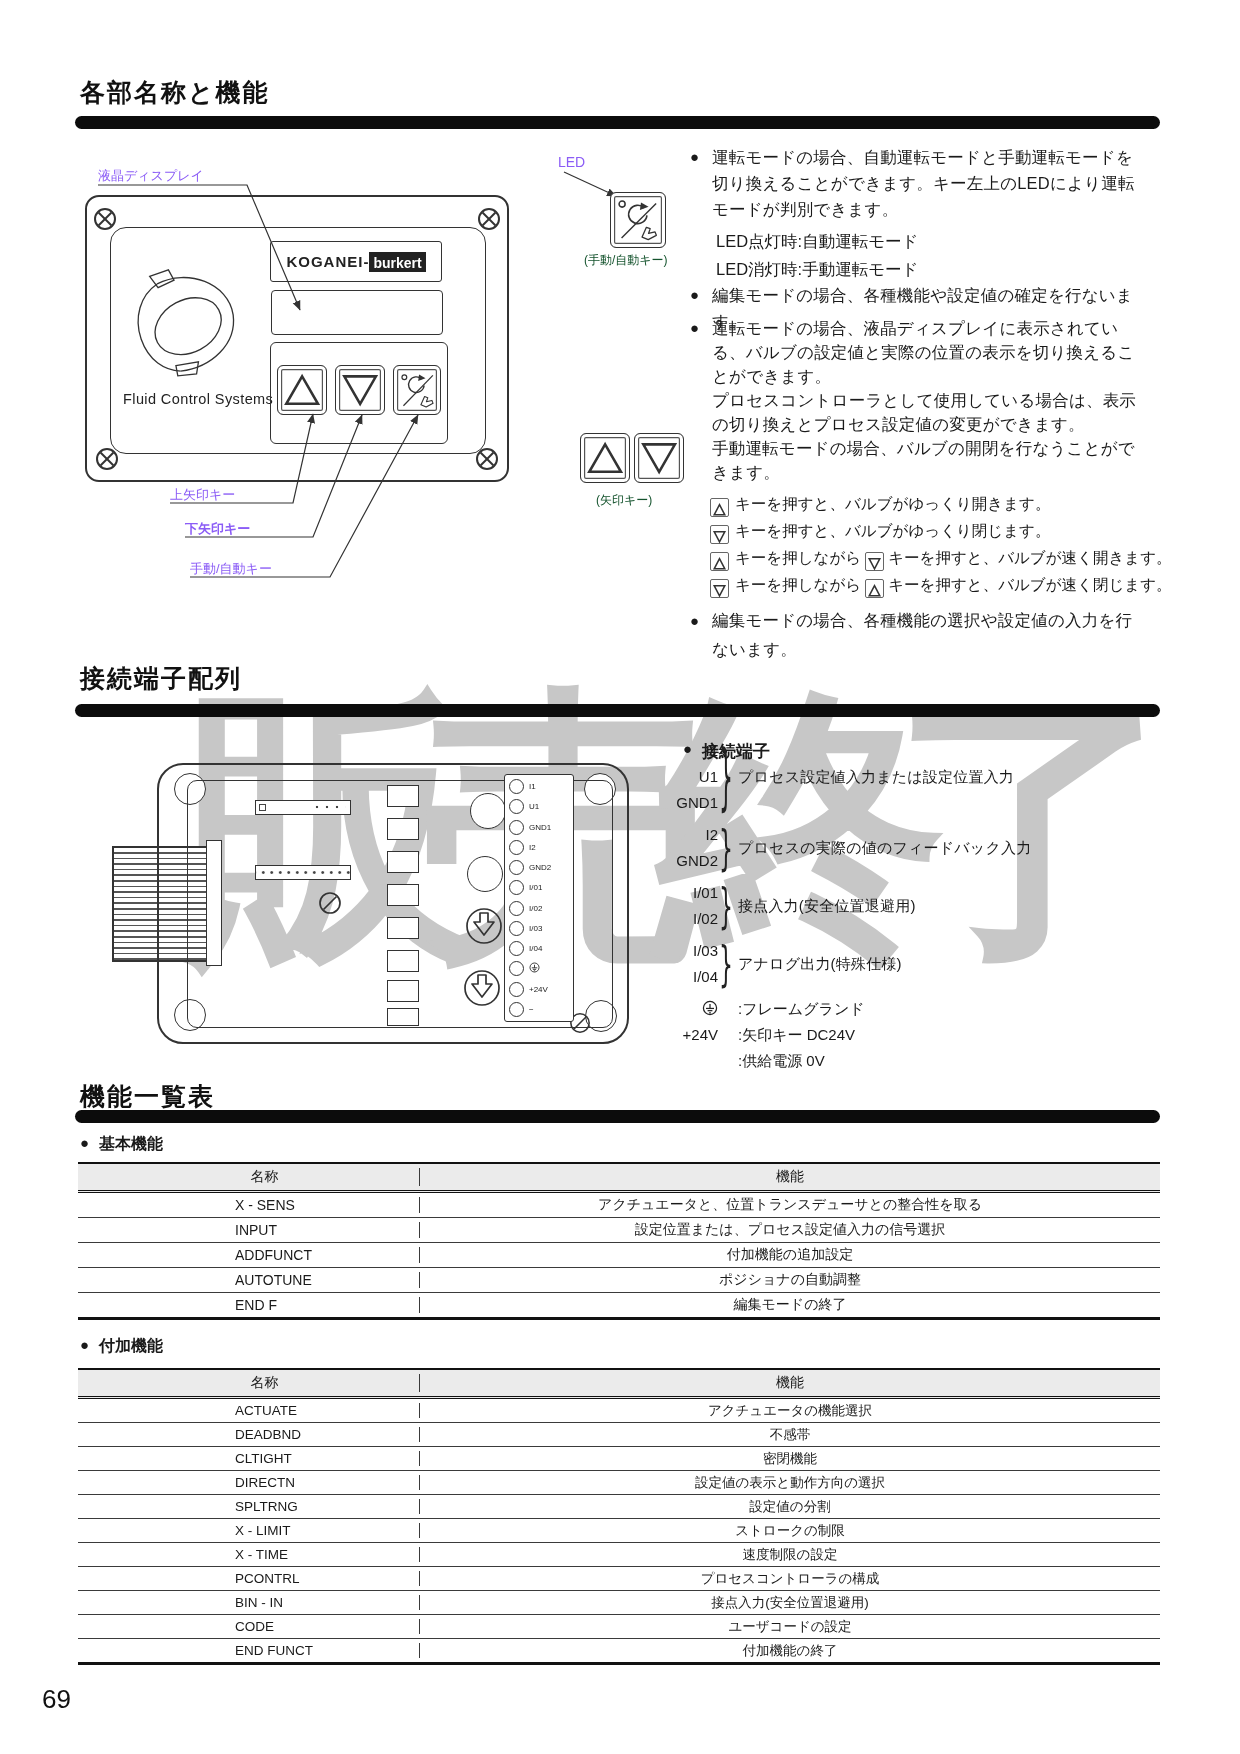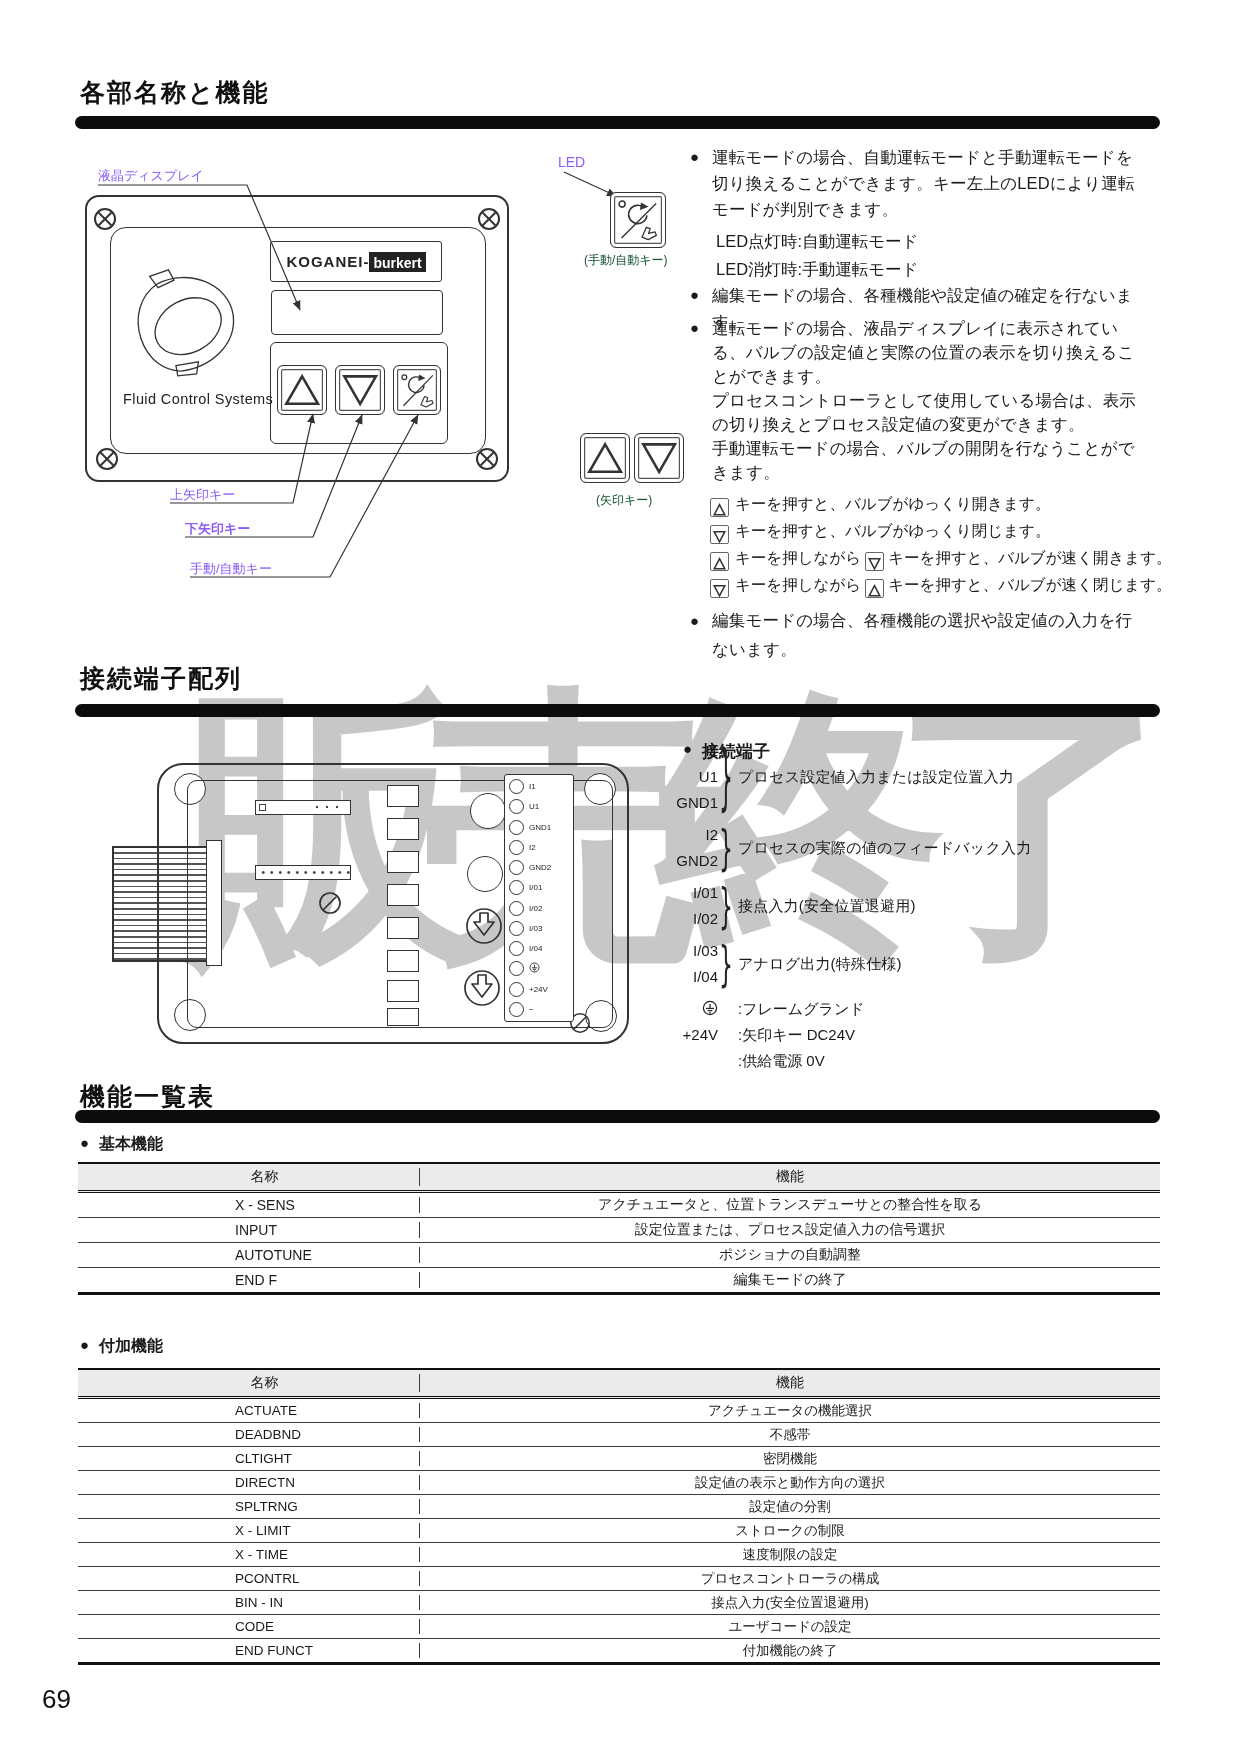--- a/index.html
+++ b/index.html
@@ -435,20 +435,24 @@
       </div>
       <div class="trow">
         <div class="tname">X - SENS</div>
         <div class="tfunc">アクチュエータと、位置トランスデューサとの整合性を取る</div>
       </div>
       <div class="trow">
         <div class="tname">INPUT</div>
         <div class="tfunc">設定位置または、プロセス設定値入力の信号選択</div>
       </div>
       <div class="trow">
+        <div class="tname">ADDFUNCT</div>
+        <div class="tfunc">付加機能の追加設定</div>
+      </div>
+      <div class="trow">
         <div class="tname">AUTOTUNE</div>
         <div class="tfunc">ポジショナの自動調整</div>
       </div>
       <div class="trow">
         <div class="tname">END F</div>
         <div class="tfunc">編集モードの終了</div>
       </div>
     </div>
 
   <div class="subhead" style="left:80px;top:1336px;">

